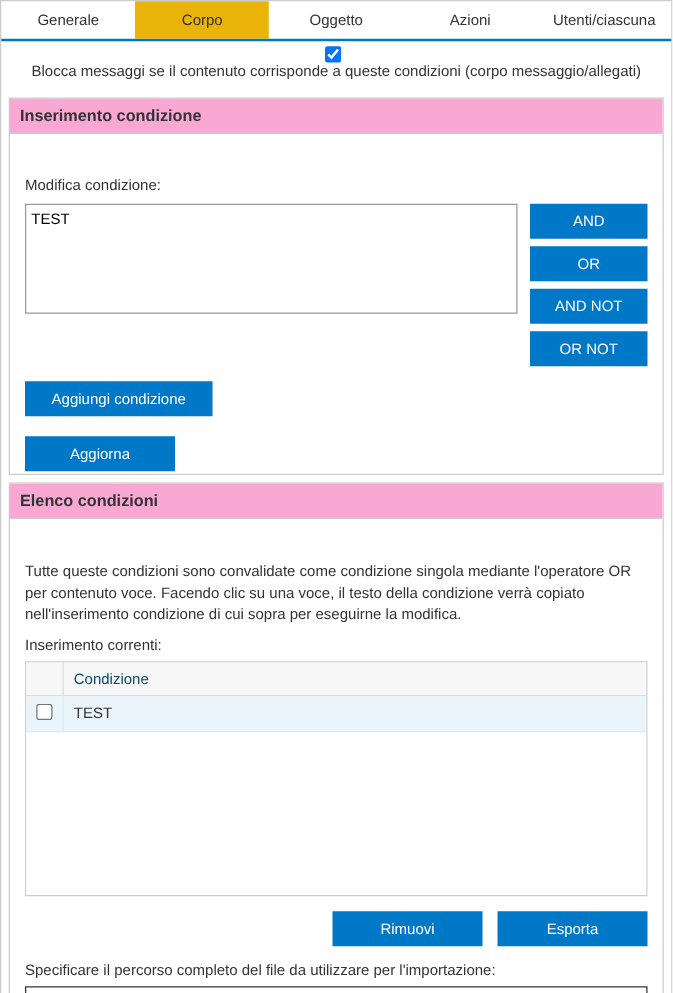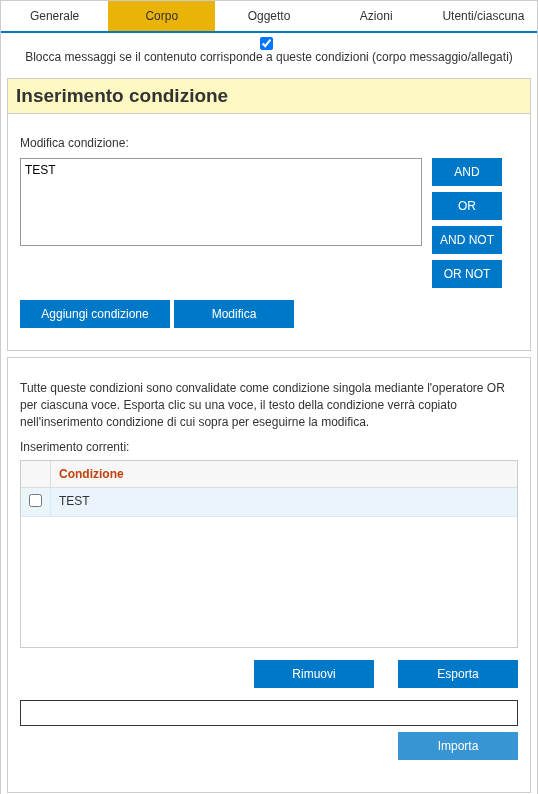--- a/index.html
+++ b/index.html
@@ -7,41 +7,41 @@
 .container { border: 1px solid #ccc; }
 .tabs { display: flex; border-bottom: 2px solid #0078c8; }
 .tab { flex: 1; text-align: center; padding: 8px 4px; cursor: pointer; }
 .tab.active { background: #eab308; }
 .info-row { display: flex; padding: 12px 12px 10px 12px; border-bottom: 1px solid #ccc; margin-bottom: 2px;}
 .folder-icon { width: 32px; height: 28px; margin-right: 8px; flex-shrink: 0; }
 .info-text { font-size: 12px; line-height: 1.4; }
 .checkbox-row { padding: 4px 8px 8px 8px; font-size: 12px; display: flex; align-items: center; flex-direction: column;}
 .checkbox-row input { margin-right: 6px; }
 .panel { border: 1px solid #ccc; margin: 6px; }
-.panel-header { background: #fef9c3; border-bottom: 1px solid #ccc; padding: 6px 8px; font-weight: bold; font-size: 19px; }
-.panel-body { padding: 22px 12px; }
+.panel-header { background: #f9a8d4; border-bottom: 1px solid #ccc; padding: 6px 8px; font-weight: bold; font-size: 13px; }
+.panel-body { padding: 2px 12px; margin-top: 32px; }
 .condition-edit-label { margin-bottom: 8px; }
 .condition-row { display: flex; gap: 10px; align-items: flex-start; }
 .condition-textarea { width: 402px; height: 88px; border: 1px solid #999; padding: 4px; font-family: Arial, sans-serif; font-size: 12px; resize: none; }
 .logic-buttons { display: flex; flex-direction: column; gap: 6px; }
 .btn { background: #0078c8; color: #fff; border: none; padding: 7px 0; text-align: center; cursor: pointer; font-size: 12px; width: 94px; }
-.btn.small { width: 70px; }
-.btn-row { display: flex; gap: 4px; margin-top: 12px; }
+.btn.small { width: 94px; }
+.btn-row { display: flex; gap: 16px; margin-top: 12px; flex-direction: column; }
 .btn-row .btn { width: 140px; margin-right: 0; }
 .conditions-desc { font-size: 12px; line-height: 1.4; margin-bottom: 10px; }
 .current-label { margin-bottom: 6px; }
 .cond-table { border: 1px solid #ccc; width: 100%; }
 .cond-table-head { display: flex; background: #f7f7f7; border-bottom: 1px solid #ddd; }
 .th-check { width: 30px; border-right: 1px solid #ddd; padding: 6px; }
-.th-cond { flex: 1; padding: 6px 8px; color: #c2410c; font-weight: bold; }
+.th-cond { flex: 1; padding: 6px 8px; color: #0c4a6e; }
 .cond-table-row { display: flex; background: #eaf4fb; border-bottom: 1px solid #dae9f4; }
 .td-check { width: 30px; border-right: 1px solid #dae9f4; padding: 6px; text-align: center; }
 .td-cond { flex: 1; padding: 6px 8px; }
 .cond-table-body-empty { height: 130px; background: #fff; }
-.action-btns { display: flex; justify-content: flex-end; gap: 24px; margin: 12px 0; }
+.action-btns { display: flex; justify-content: flex-end; gap: 12px; margin: 12px 0; }
 .action-btns .btn { width: 120px; }
 .import-label { font-size: 12px; margin-bottom: 6px; }
 .import-input { width: 100%; border: 1px solid #333; padding: 5px; font-size: 12px; margin-bottom: 6px; background:#fff; }
 .import-btn-row { display: flex; justify-content: flex-end; margin-bottom: 10px; }
 .import-btn-row .btn { width: 120px; opacity: 0.78; }
 </style>
 </head>
 <body>
 
 <div class="container">
@@ -67,46 +67,48 @@
         <textarea class="condition-textarea" style="">TEST</textarea>
         <div class="logic-buttons">
           <button class="btn small">AND</button>
           <button class="btn small">OR</button>
           <button class="btn small">AND NOT</button>
           <button class="btn small">OR NOT</button>
         </div>
       </div>
       <div class="btn-row">
         <button class="btn" style="width:150px;">Aggiungi condizione</button>
-        <button class="btn" style="width:120px;">Modifica</button>
+        <button class="btn" style="width:120px;">Aggiorna</button>
       </div>
     </div>
   </div>
 
   <div class="panel">
+    <div class="panel-header">Elenco condizioni</div>
     <div class="panel-body">
-      <div class="conditions-desc">Tutte queste condizioni sono convalidate come condizione singola mediante l'operatore OR per ciascuna voce. Esporta clic su una voce, il testo della condizione verrà copiato nell'inserimento condizione di cui sopra per eseguirne la modifica.</div>
+      <div class="conditions-desc">Tutte queste condizioni sono convalidate come condizione singola mediante l'operatore OR per contenuto voce. Facendo clic su una voce, il testo della condizione verrà copiato nell'inserimento condizione di cui sopra per eseguirne la modifica.</div>
       <div class="current-label">Inserimento correnti:</div>
       <div class="cond-table">
         <div class="cond-table-head">
           <div class="th-check"></div>
           <div class="th-cond">Condizione</div>
         </div>
         <div class="cond-table-row">
           <div class="td-check">
             <input type="checkbox" style="">
           </div>
           <div class="td-cond">TEST</div>
         </div>
         <div class="cond-table-body-empty"></div>
       </div>
       <div class="action-btns">
         <button class="btn">Rimuovi</button>
         <button class="btn">Esporta</button>
       </div>
+      <div class="import-label">Specificare il percorso completo del file da utilizzare per l'importazione:</div>
       <input type="text" class="import-input" style="">
       <div class="import-btn-row">
         <button class="btn">Importa</button>
       </div>
       
     </div>
   </div>
 </div>
 
 </body></html>

